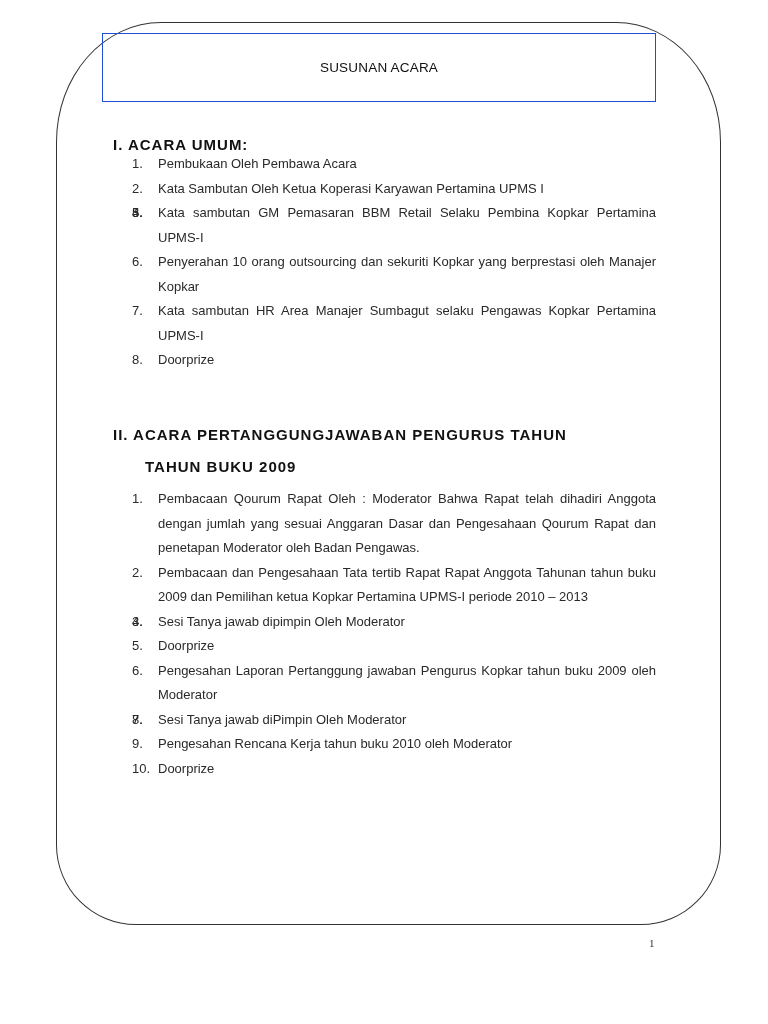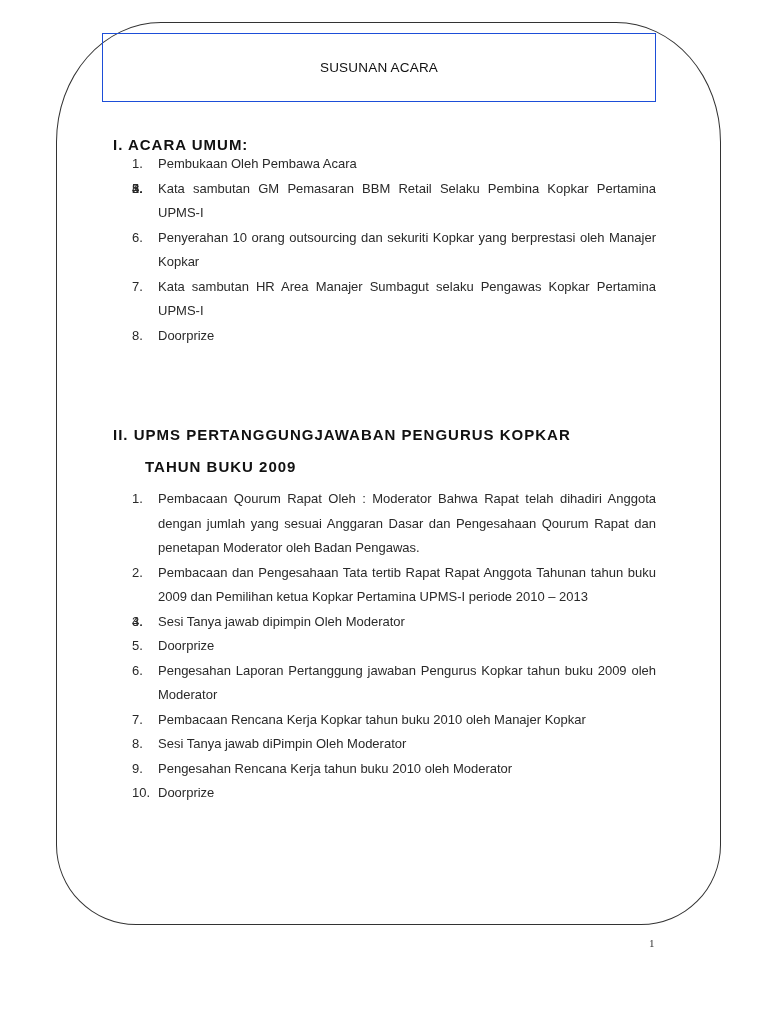--- a/index.html
+++ b/index.html
@@ -32,38 +32,38 @@
 <div class="frame"></div>
 
 <div class="title-box">
   <span>SUSUNAN ACARA</span>
 </div>
 
 <div class="section-head sec1">I.  ACARA UMUM:</div>
 
 <ul class="list list1">
   <li class="item"><span class="num">1.</span><span>Pembukaan Oleh Pembawa Acara</span></li>
-  <li class="item"><span class="num">2.</span></li>
+  <li class="item"><span class="num">2.</span><span>Kata Sambutan Oleh Ketua Koperasi Karyawan Pertamina UPMS I</span></li>
   <li class="item"><span class="num">3.</span></li>
   <li class="item"><span class="num">4.</span></li>
   <li class="item"><span class="num">5.</span><span>Kata sambutan GM   Pemasaran BBM Retail Selaku Pembina Kopkar Pertamina UPMS-I</span></li>
   <li class="item"><span class="num">6.</span><span>Penyerahan 10 orang outsourcing dan sekuriti Kopkar yang berprestasi oleh Manajer Kopkar</span></li>
   <li class="item"><span class="num">7.</span><span>Kata sambutan HR Area Manajer Sumbagut selaku Pengawas Kopkar Pertamina UPMS-I</span></li>
   <li class="item"><span class="num">8.</span><span>Doorprize</span></li>
 </ul>
 
-<div class="section-head sec2">II.  UPMS PERTANGGUNGJAWABAN PENGURUS KOPKAR</div>
+<div class="section-head sec2">II.  ACARA PERTANGGUNGJAWABAN PENGURUS TAHUN</div>
 <div class="section-head sec2b">TAHUN BUKU 2009</div>
 
 <ul class="list list2">
   <li class="item"><span class="num">1.</span><span>Pembacaan Qourum Rapat Oleh : Moderator Bahwa Rapat telah dihadiri Anggota dengan jumlah yang sesuai Anggaran Dasar dan Pengesahaan Qourum Rapat dan penetapan Moderator oleh Badan Pengawas.</span></li>
   <li class="item"><span class="num">2.</span><span>Pembacaan dan Pengesahaan Tata tertib Rapat Rapat Anggota Tahunan tahun buku 2009 dan Pemilihan ketua Kopkar  Pertamina UPMS-I periode 2010 – 2013</span></li>
   <li class="item"><span class="num">3.</span></li>
   <li class="item"><span class="num">4.</span><span>Sesi Tanya jawab  dipimpin Oleh Moderator</span></li>
   <li class="item"><span class="num">5.</span><span>Doorprize</span></li>
   <li class="item"><span class="num">6.</span><span>Pengesahan Laporan Pertanggung jawaban Pengurus Kopkar tahun buku 2009 oleh Moderator</span></li>
-  <li class="item"><span class="num">7.</span><span>Pembacaan Rencana Kerja Kopkar tahun buku 2010 oleh Manajer Kopkar</span></li>
+  <li class="item"><span class="num">7.</span></li>
   <li class="item"><span class="num">8.</span><span>Sesi Tanya jawab diPimpin Oleh Moderator</span></li>
   <li class="item"><span class="num">9.</span><span>Pengesahan Rencana Kerja tahun buku 2010 oleh Moderator</span></li>
   <li class="item"><span class="num">10.</span><span>Doorprize</span></li>
 </ul>
 
 <div class="page-num">1</div>
 
 </body></html>

